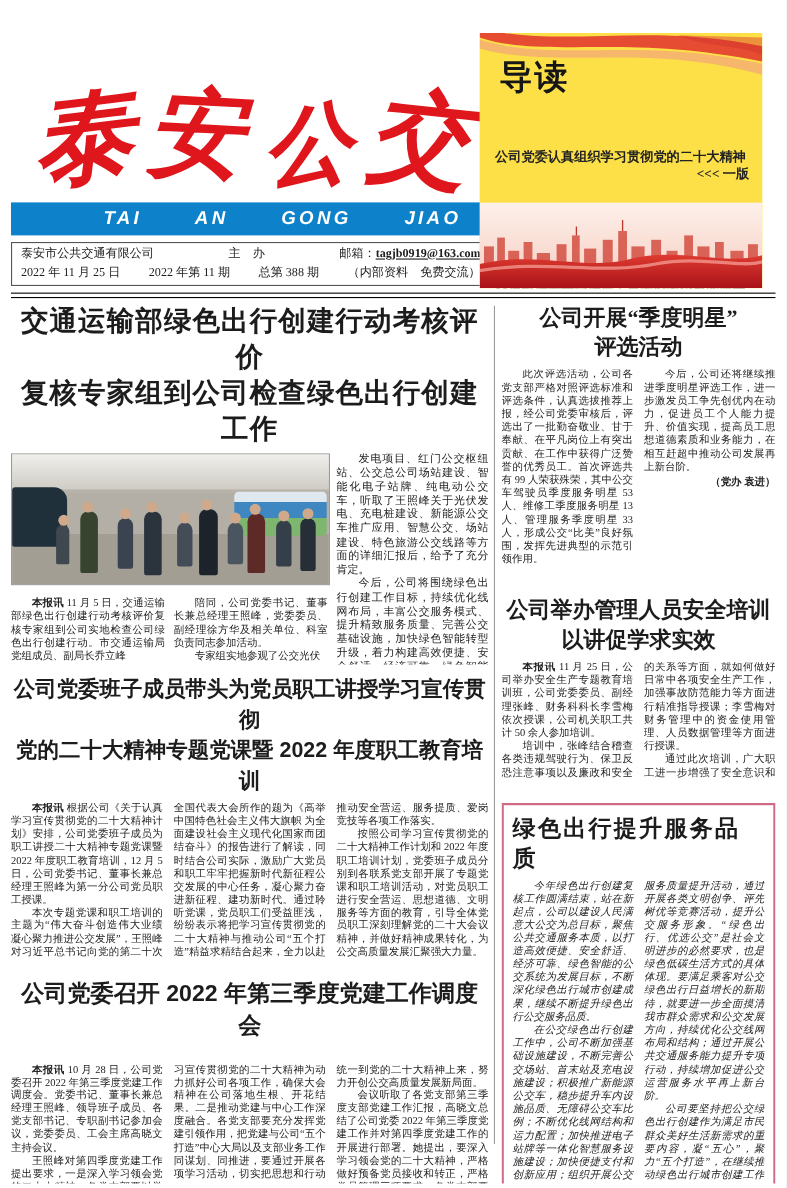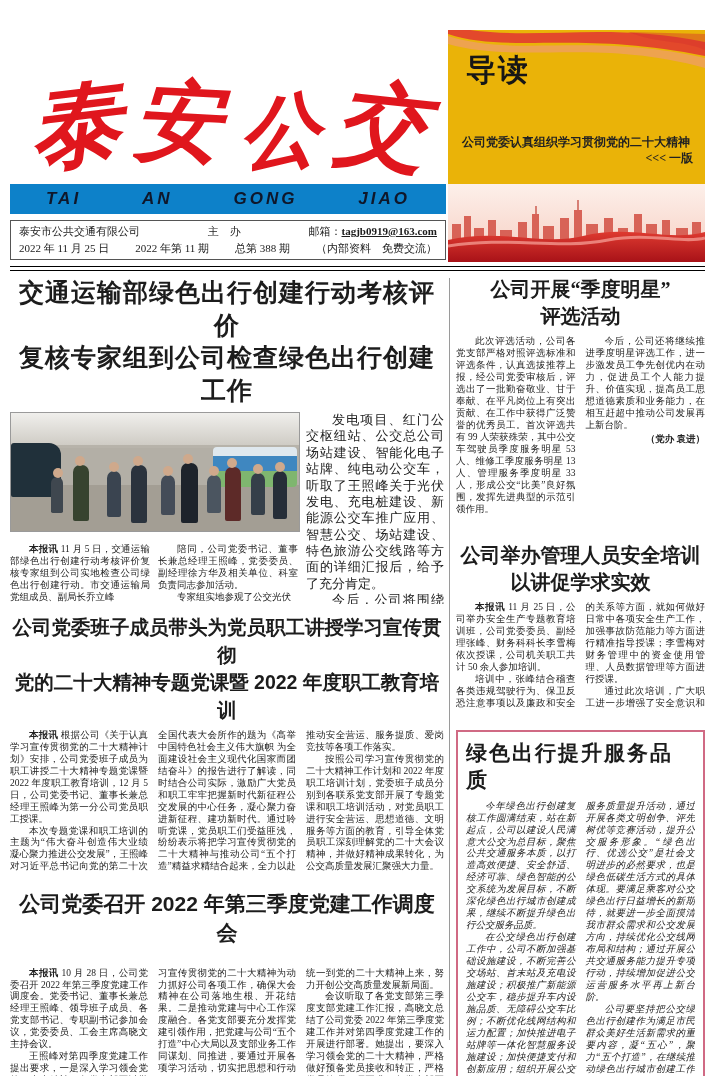--- a/index.html
+++ b/index.html
@@ -10,27 +10,27 @@
   .masthead{position:absolute;left:10px;top:28px;width:436px;height:236px;}
   .callig{height:140px;display:flex;justify-content:center;align-items:flex-end;gap:10px;padding-top:4px;}
   .callig span{font-family:"Liberation Serif",serif;font-style:italic;font-weight:bold;
                font-size:92px;line-height:1;color:#e0161d;}
   .callig span:nth-child(1){transform:rotate(-7deg);}
   .callig span:nth-child(2){transform:rotate(3deg) translateY(-4px) scale(.95);}
   .callig span:nth-child(3){transform:rotate(-5deg) translateY(6px) scale(.88);}
   .callig span:nth-child(4){transform:rotate(6deg);}
   .bluebar{margin-top:12px;height:30px;background:#0d81c9;display:flex;align-items:center;
            justify-content:space-between;padding:0 36px;}
-  .bluebar span{color:#0f172a;font:bold italic 17px "Liberation Sans",sans-serif;letter-spacing:3px;}
+  .bluebar span{color:#ffffff;font:bold italic 17px "Liberation Sans",sans-serif;letter-spacing:3px;margin-left:48px;}
   .infobox{margin-top:6px;border:1px solid #555;padding:2px 8px;font-size:11px;}
   .infobox .row{display:flex;justify-content:space-between;align-items:baseline;line-height:17px;white-space:nowrap;}
   .infobox .u{text-decoration:underline;font-weight:bold;}
 
   
-  .guide{position:absolute;left:448px;top:30px;width:257px;height:232px;overflow:hidden;background:#eab308;}
+  .guide{position:absolute;left:436px;top:30px;width:257px;height:232px;overflow:hidden;background:#fde047;}
   .guide svg{position:absolute;left:0;display:block;}
   .g-ribbon{top:0;}
   .g-sky{bottom:0;}
   .g-title{position:absolute;left:18px;top:20px;font:bold 30px "Liberation Sans",sans-serif;color:#161616;letter-spacing:2px;}
   .g-list{position:absolute;left:14px;right:12px;top:68px;}
   .g-item{display:flex;flex-wrap:wrap;justify-content:space-between;
           font:bold 12px/1.35 "Liberation Serif",serif;color:#222;margin-bottom:3px;margin-top:36px;}
   .g-page{margin-left:auto;}
 
   
@@ -57,21 +57,21 @@
   .b-b{height:150px;}
   .b-c{height:122px;}
   .r-b1{height:198px;}
   .r-b2{height:118px;margin-bottom:0;}
 
   
   .a-body{display:flex;gap:8px;height:192px;overflow:hidden;}
   .a-left{width:288px;flex:none;}
   .a-cols{display:flex;gap:8px;height:68px;overflow:hidden;margin-top:4px;align-items:flex-end;}
   .a-cols .c{flex:1;}
-  .a-col3{width:138px;flex:none;font-size:13px;}
+  .a-col3{width:138px;flex:none;font-size:10px;}
 
   
   .photo{position:relative;width:288px;height:118px;overflow:hidden;border:1px solid #9a9a9a;
          background:linear-gradient(#c9c5bd 0 34px,#b3afa6 34px 72px,#a39e94 72px);}
   .photo .canopy{position:absolute;top:0;left:0;right:0;height:32px;
          background:linear-gradient(#f0efec,#cfccc5);border-bottom:3px solid #b7b3aa;}
   .photo .van{position:absolute;left:0;top:30px;width:50px;height:54px;background:#20303a;
          border-radius:3px 12px 2px 2px;}
   .photo .bus{position:absolute;right:2px;top:34px;width:84px;height:40px;border-radius:4px;
          background:linear-gradient(#dfe8ee 0 9px,#3f87c0 9px 24px,#7fb66f 24px);}

